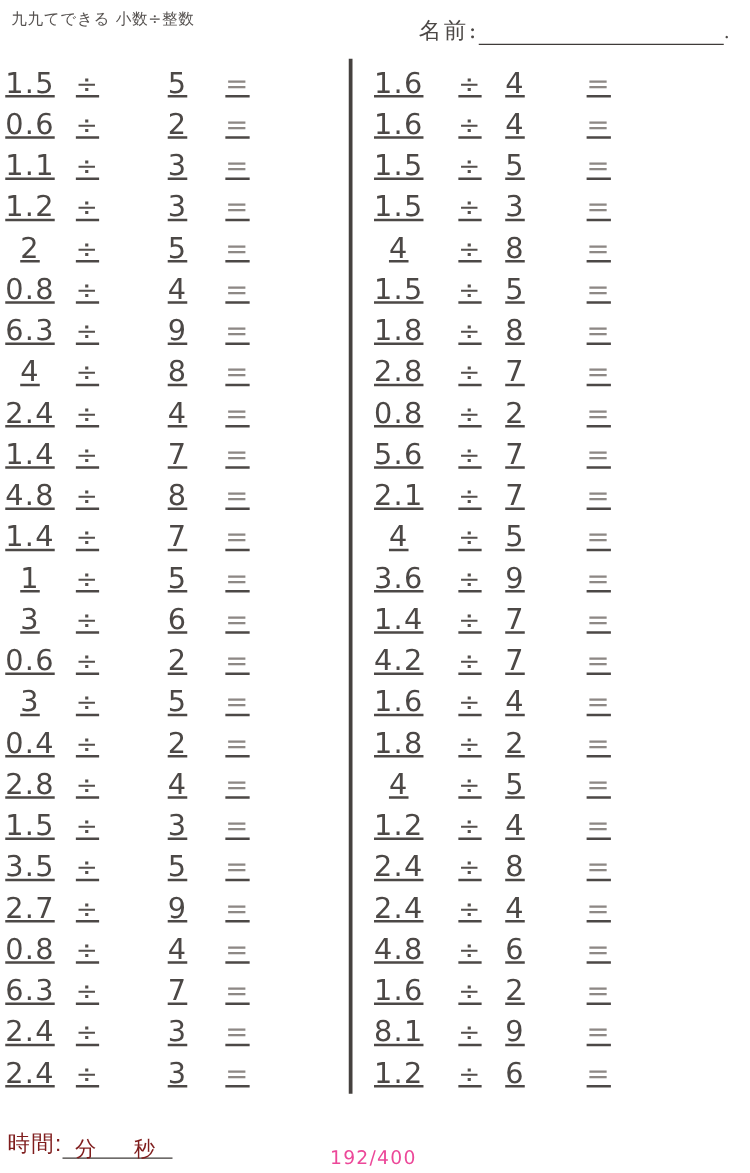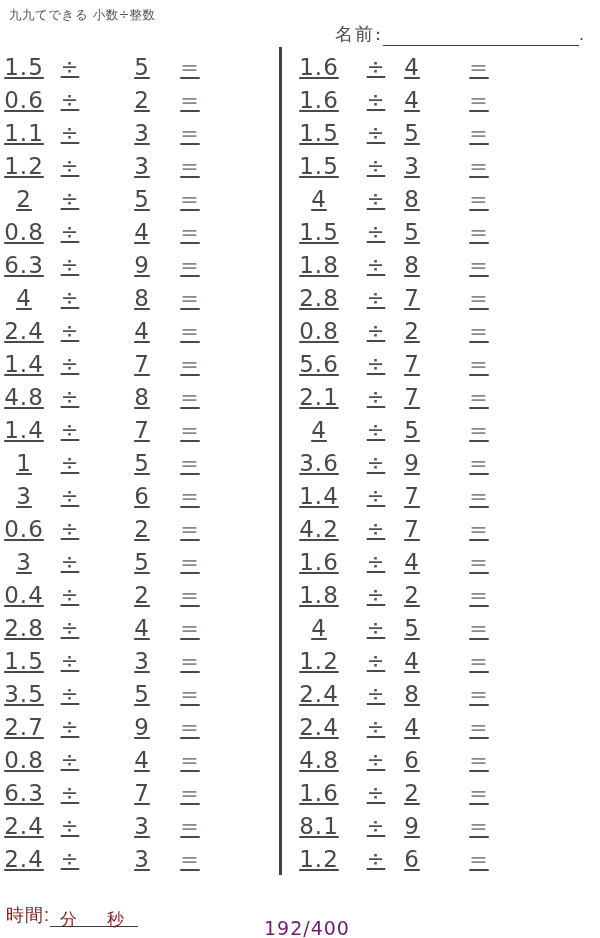--- a/index.html
+++ b/index.html
@@ -19,21 +19,21 @@
   .title {
     position: absolute;
     left: 9px; top: 7px;
     font-family: "DejaVu Serif", "Liberation Serif", serif;
     font-size: 12.5px;
     letter-spacing: 0.5px;
     color: #565250;
   }
   .name-block {
     position: absolute;
-    left: 335px; top: 22px;
+    left: 335px; top: 12px;
     font-family: "DejaVu Serif", "Liberation Serif", serif;
     font-size: 18px;
     color: #4c4846;
     white-space: nowrap;
   }
   .name-label { letter-spacing: 2px; }
   .name-line {
     display: inline-block;
     width: 196px;
     height: 1em;
@@ -101,23 +101,23 @@
     height: 1.05em;
     vertical-align: bottom;
     padding: 0 14px 0 10px;
   }
   .time-unit { font-size: 17px; }
   .unit-sec { margin-left: 30px; }
 
   .footer-page {
     position: absolute;
     left: 264px; top: 917px;
-    font-size: 19px;
+    font-size: 15px;
     letter-spacing: 1px;
-    color: #701a75;
+    color: #ec4899;
   }
   .footer-copyright {
     position: absolute;
     left: 341px; top: 919px;
     font-size: 11px;
     letter-spacing: 0.4px;
     color: #8a8481;
   }
 </style>
 </head>

